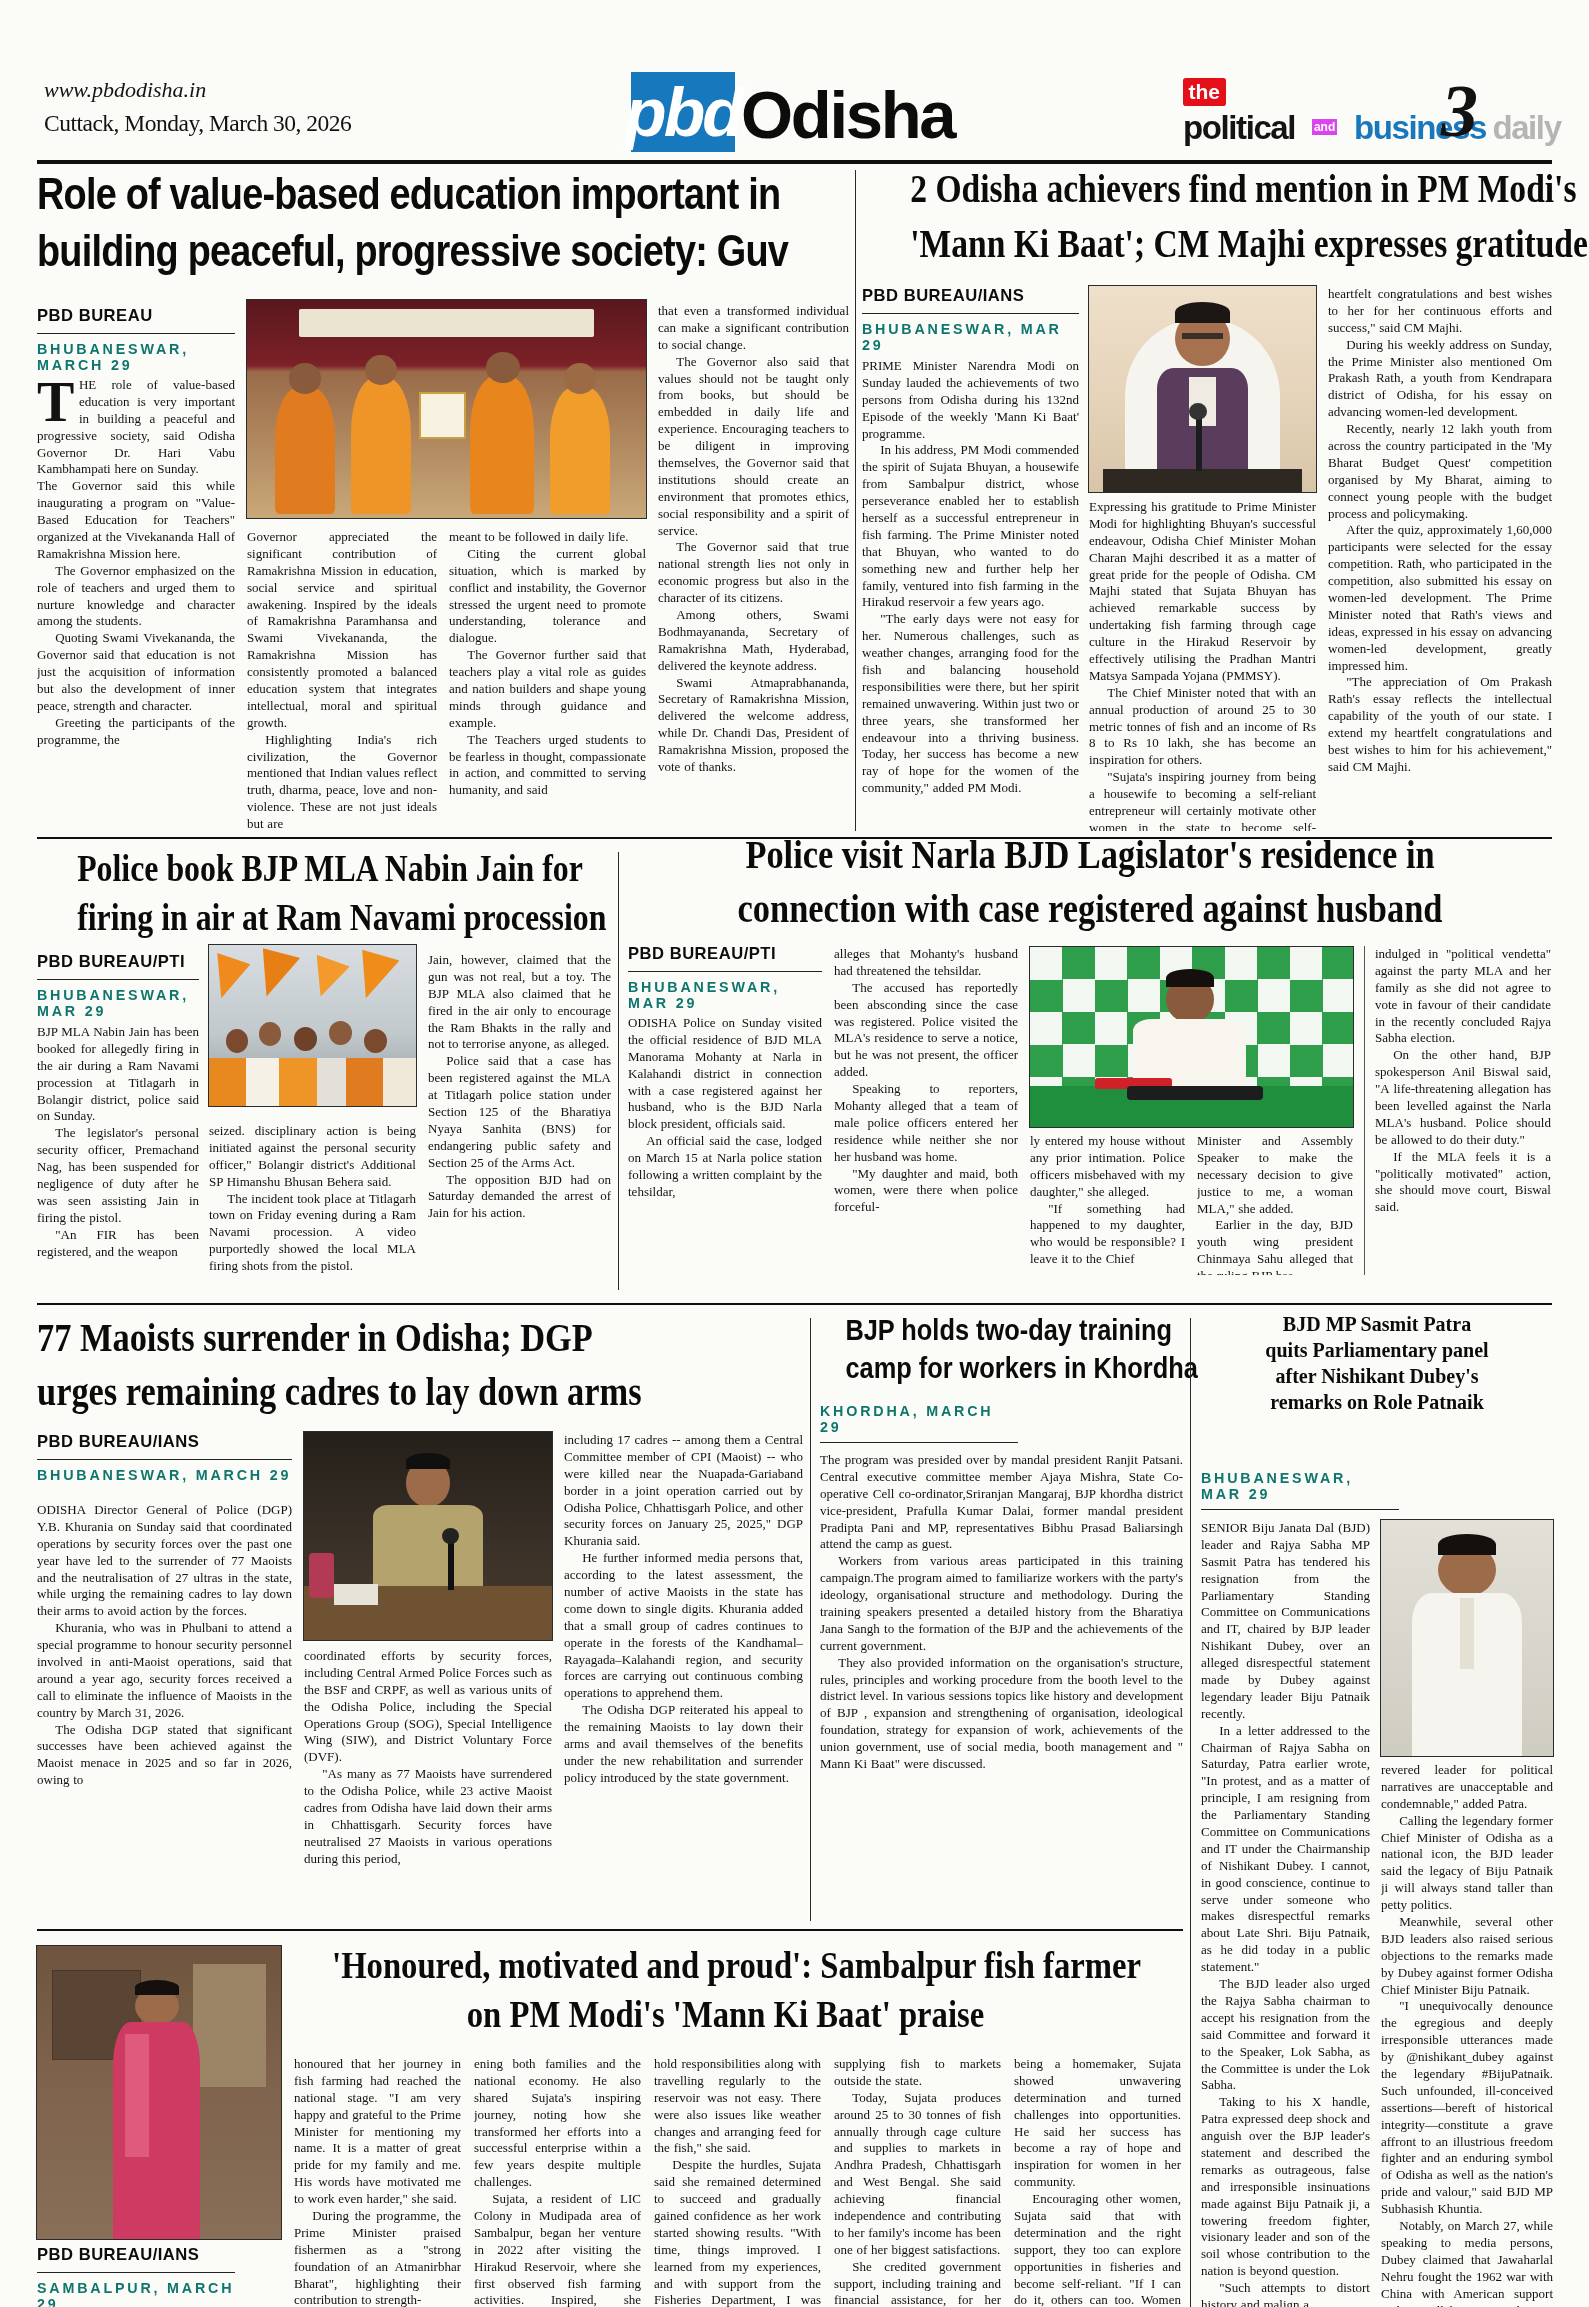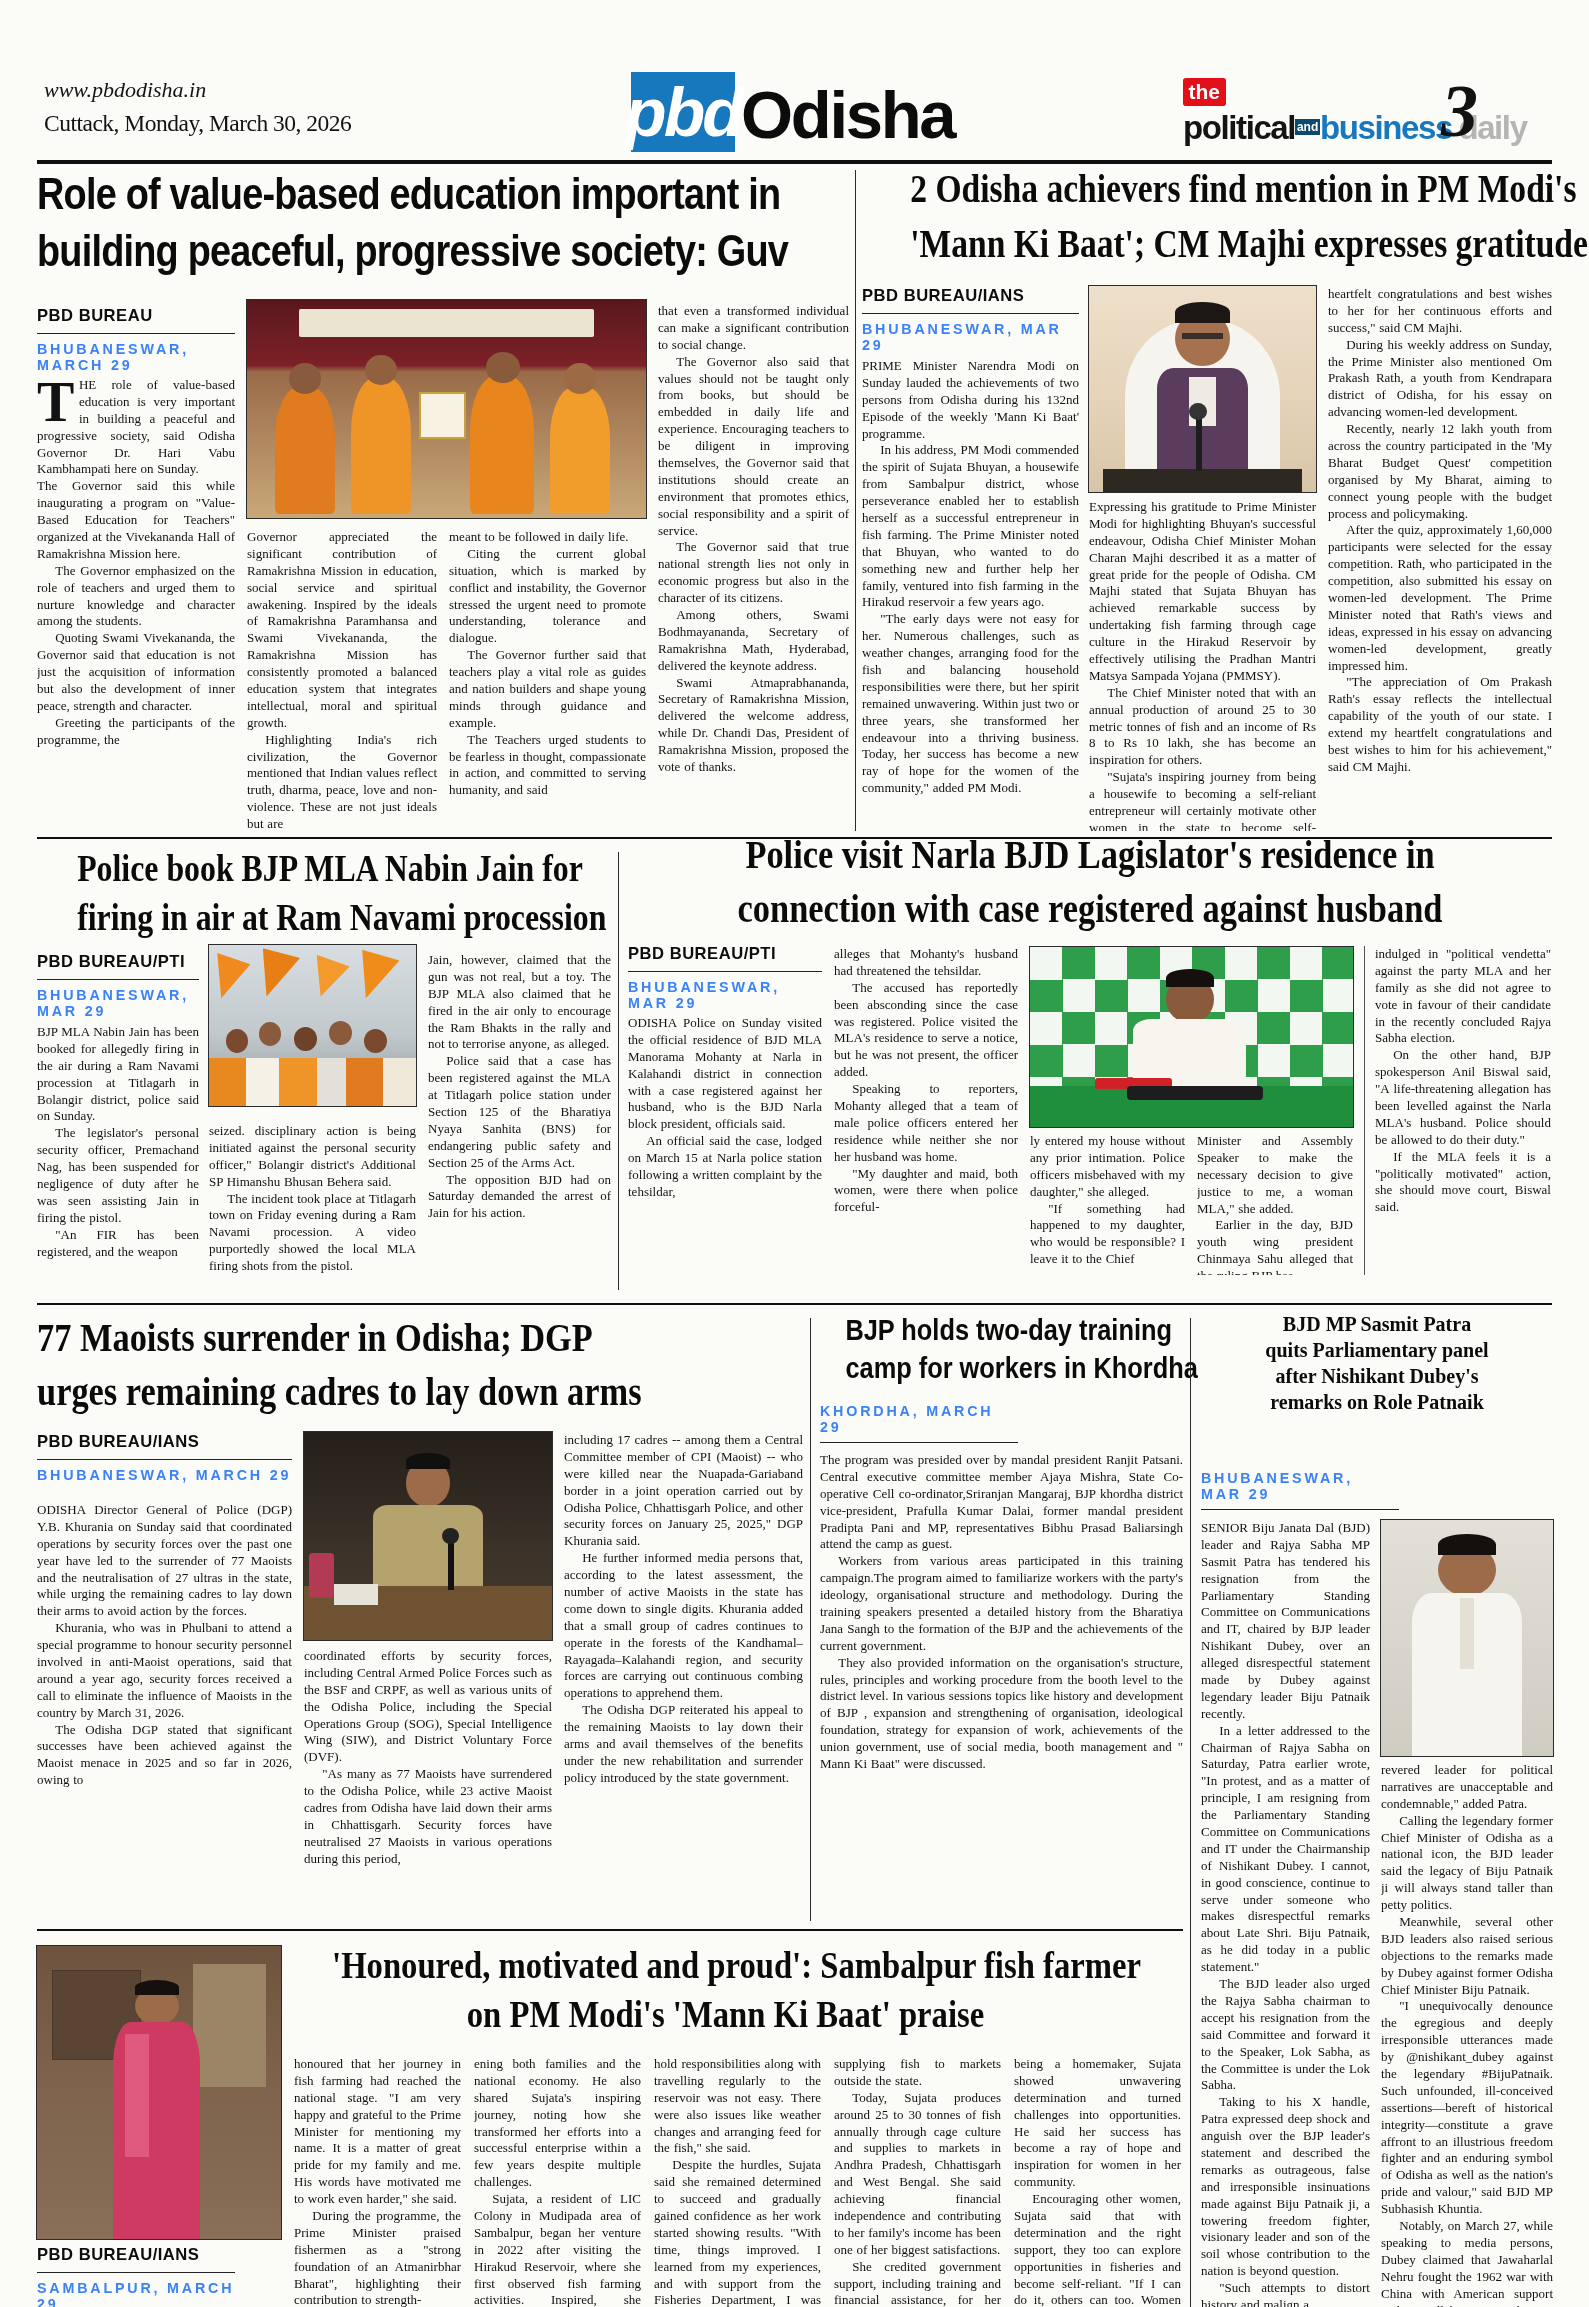--- a/index.html
+++ b/index.html
@@ -14,22 +14,22 @@
   .logo-pbd{position:absolute;left:631px;top:72px;width:104px;height:80px;background:#1878be;
             color:#fff;font-family:"Liberation Sans",sans-serif;font-weight:bold;font-style:italic;
             font-size:68px;display:flex;align-items:center;justify-content:center;letter-spacing:-2.8px}
   .logo-odisha{position:absolute;left:741px;top:76px;font-family:"Liberation Sans",sans-serif;
                font-weight:bold;font-size:67px;letter-spacing:-2.3px;color:#0c0c0c}
   .b-the{position:absolute;left:1183px;top:78px;background:#e3101a;color:#fff;
          font:bold 21px "Liberation Sans",sans-serif;padding:1.8px 5.5px;border-radius:2.8px}
   .brandrow{position:absolute;left:1183px;top:109px;font-family:"Liberation Sans",sans-serif;
             font-weight:bold;font-size:33px;letter-spacing:-1.4px;white-space:nowrap}
   .b-political{color:#141414}
-  .b-and{display:inline-block;background:#0c4a6e;color:#fff;font-size:12px;letter-spacing:0;
-         padding:0.9px 1.8px;vertical-align:8.3px;margin:0 0}
+  .b-and{display:inline-block;background:#d946ef;color:#fff;font-size:12px;letter-spacing:0;
+         padding:0.9px 1.8px;vertical-align:8.3px;margin:0 17px}
   .b-business{color:#1878be}
   .b-daily{color:#b5b5b5;margin-left:6.5px}
   .pageno{position:absolute;left:1441px;top:69px;font:bold italic 74px "Liberation Serif",serif}
 
   
   .hr{position:absolute;background:#101010}
   .vr{position:absolute;background:#2a2a2a;width:1.4px}
 
   
   .art{position:absolute}
@@ -37,21 +37,21 @@
   .hl p{margin:0;font-weight:bold;white-space:nowrap;color:#0b0b0b}
   .hl-sans p{font-family:"Liberation Sans",sans-serif}
   .hl-serif p{font-family:"Liberation Serif",serif}
   .center p{text-align:center}
   .sqL{transform:scaleX(.86);transform-origin:0 0;width:116%}
   .sqC{transform:scaleX(.86);transform-origin:50% 0}
 
   .byline-block{position:absolute}
   .byline{font:bold 16.6px "Liberation Sans",sans-serif;letter-spacing:0.5px;color:#0d0d0d}
   .byrule{height:1.4px;background:#222;margin:6.5px 0 7.4px 0;width:100%}
-  .dateline{font:bold 14.3px "Liberation Sans",sans-serif;letter-spacing:2.8px;color:#3b82f6}
+  .dateline{font:bold 14.3px "Liberation Sans",sans-serif;letter-spacing:2.8px;color:#0f766e}
 
   .col{position:absolute;overflow:hidden;text-align:justify}
   .col p{margin:0;font-size:13px;line-height:1.3;text-indent:1.4em;word-spacing:0.5px}
   .col p:first-child{text-indent:0}
   .col p.noind{text-indent:0}
   .lead{margin:0;font-size:13px;line-height:1.3;text-align:justify}
   .dropcap{float:left;font-weight:bold;font-size:56px;line-height:.78;padding:3.7px 4.6px 0 0}
 
   .ph{position:absolute;overflow:hidden;background:#d8d8d2;outline:1.4px solid #2b2b2b}
 </style>

